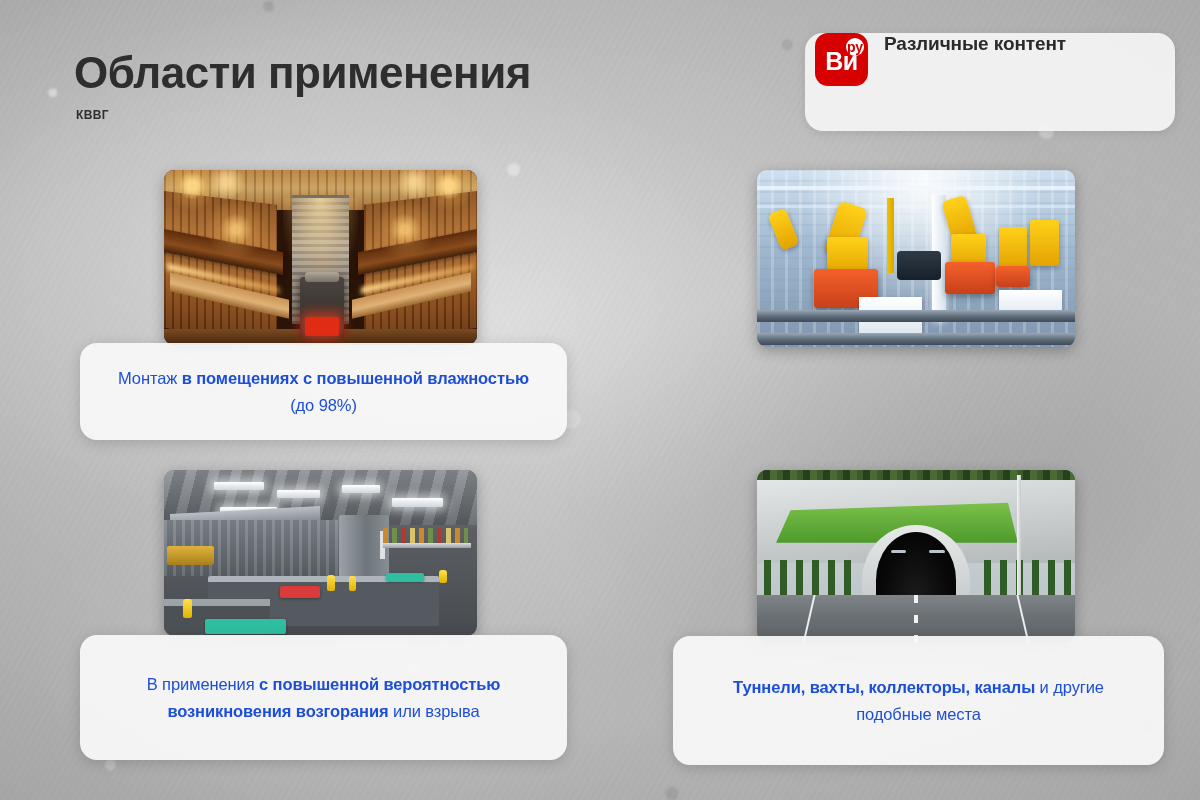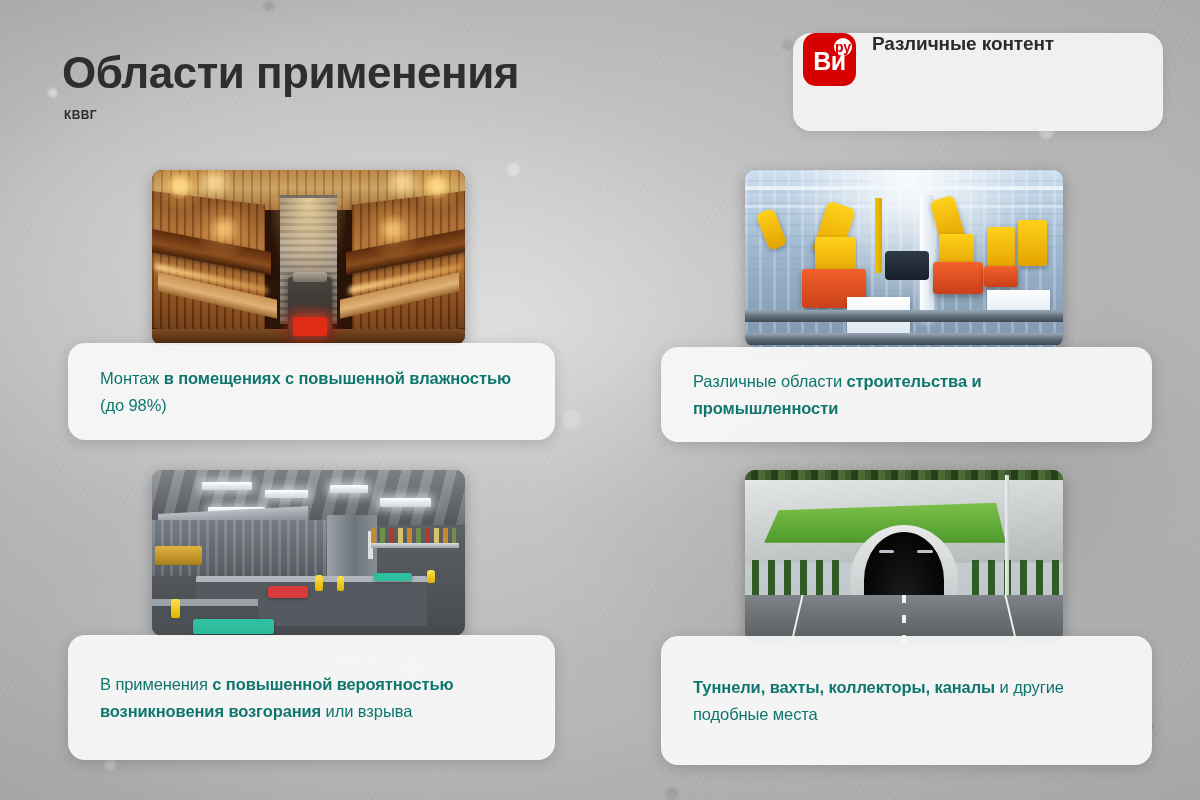--- a/index.html
+++ b/index.html
@@ -52,21 +52,21 @@
     content: "";
     position: absolute;
     inset: 0;
     background:
       radial-gradient(ellipse 55% 48% at 20% 30%, rgba(255,255,255,.22), transparent 70%),
       radial-gradient(ellipse 45% 40% at 78% 62%, rgba(90,90,90,.18), transparent 72%),
       radial-gradient(ellipse 40% 35% at 30% 82%, rgba(255,255,255,.14), transparent 70%);
     pointer-events: none;
   }
 
-  .layer { position: relative; z-index: 3; }
+  .layer { position: relative; z-index: 3; margin-left: 12px; }
 
   
   #header-title {
     position: absolute;
     left: 62px; top: 48px;
     font-size: 44px;
     font-weight: 700;
     letter-spacing: -0.5px;
     color: #2e2e2e;
     white-space: nowrap;
@@ -150,22 +150,23 @@
     border-radius: 17px;
     box-shadow: 0 3px 14px rgba(0,0,0,0.16);
     display: flex;
     flex-direction: column;
     justify-content: center;
     padding: 0 32px;
   }
   .caption-card p {
     font-size: 16.5px;
     line-height: 1.63;
-    color: #0f766e;
+    color: #1d4ed8;
     letter-spacing: -0.1px;
+    text-align: center;
   }
   .caption-card b { font-weight: 700; }
 
   
   #block-humidity   .photo   { left:152px; top:170px; width:313px; height:175px; }
   #block-humidity   .caption-card { left:68px; top:343px; width:487px; height:97px; }
 
   #block-industry   .photo   { left:745px; top:170px; width:318px; height:177px; }
   #block-industry   .caption-card { left:661px; top:347px; width:491px; height:95px; }
 
@@ -506,23 +507,20 @@
 
       <div class="robot" style="left:76%;top:32%;width:9%;height:24%;"></div>
       <div class="robot" style="left:86%;top:28%;width:9%;height:26%;"></div>
       <div class="base" style="left:75%;top:54%;width:11%;height:12%;"></div>
 
       <div class="dark-car" style="left:44%;top:46%;width:14%;height:16%;"></div>
       <div class="bench-w" style="left:32%;top:72%;width:20%;height:20%;"></div>
       <div class="bench-w" style="left:76%;top:68%;width:20%;height:14%;"></div>
       <div class="rail r1"></div>
       <div class="rail r2"></div>
-    </div>
-    <div class="caption-card">
-      <p><span>Различные области </span><b>строительства и промышленности</b></p>
     </div>
   </div>
 
   <div class="block layer" id="block-fire">
     <div class="photo kitchen">
       <div class="ceiling"></div>
       <div class="ceil-light" style="left:16%;top:7%;width:16%;"></div>
       <div class="ceil-light" style="left:36%;top:12%;width:14%;"></div>
       <div class="ceil-light" style="left:57%;top:9%;width:12%;"></div>
       <div class="ceil-light" style="left:73%;top:17%;width:16%;"></div>

